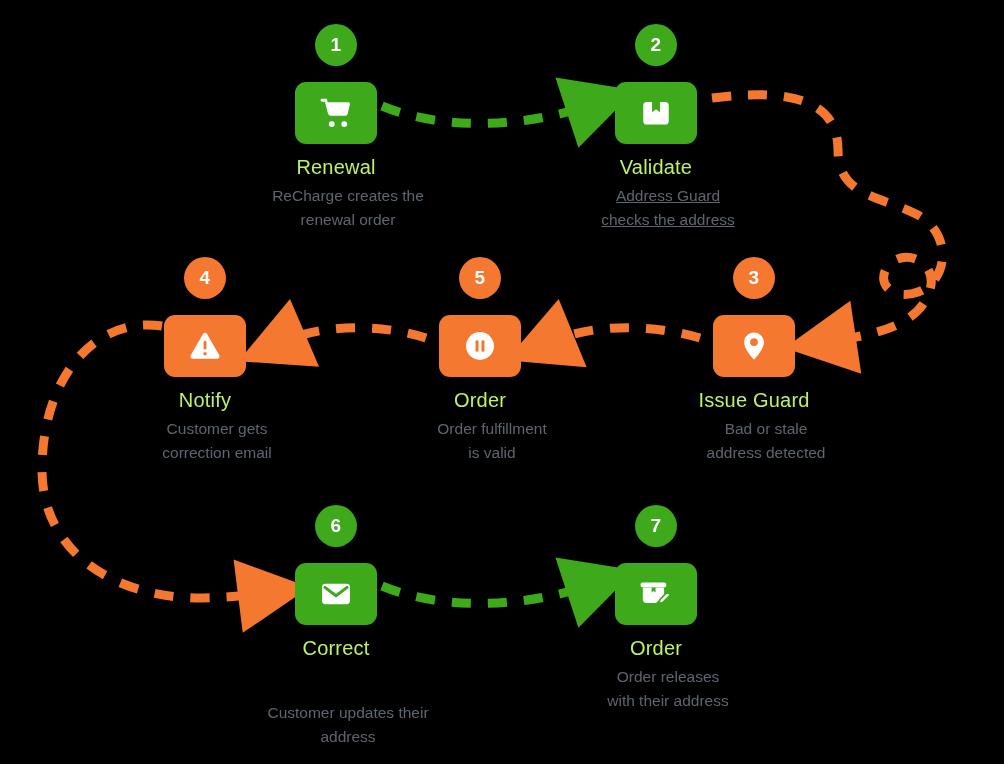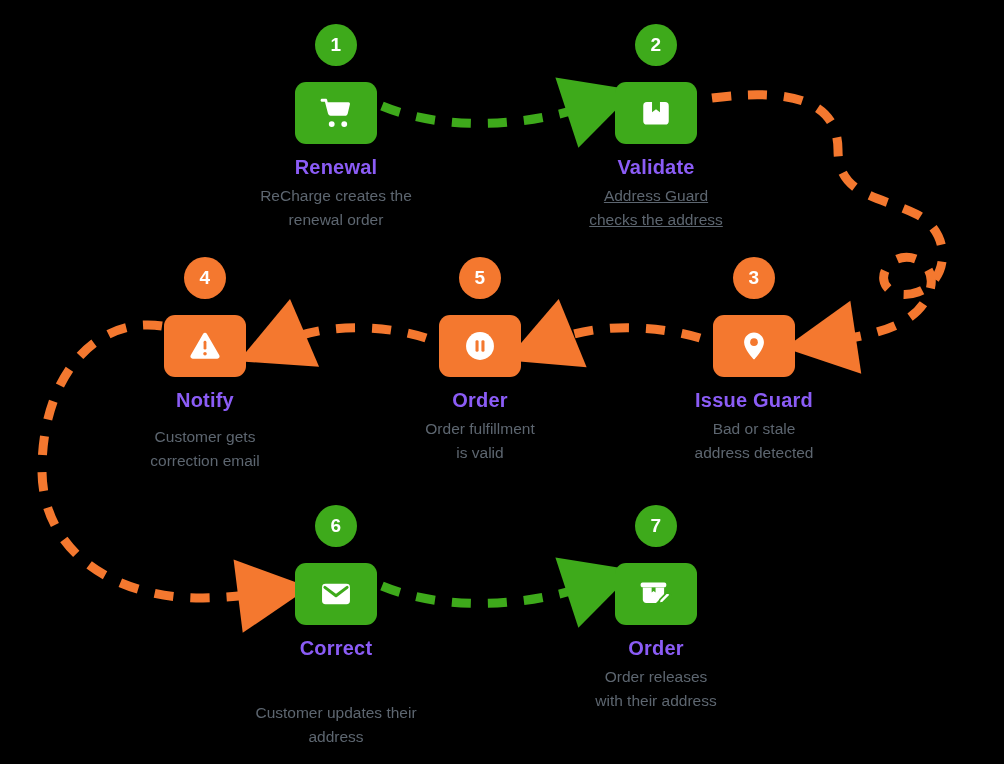--- a/index.html
+++ b/index.html
@@ -56,27 +56,27 @@
     align-items: center;
     justify-content: center;
   }
   .tile svg { display: block; }
   .node-title {
     position: absolute;
     left: 0;
     top: 132px;
     width: 240px;
     font-size: 20px;
-    font-weight: bold;
-    color: #8b5cf6;
+    font-weight: normal;
+    color: #bef264;
     letter-spacing: 0.2px;
   }
   .node-desc {
     position: absolute;
-    left: 0;
+    left: 12px;
     top: 160px;
     width: 240px;
     font-size: 15.5px;
     line-height: 24px;
     color: #5d6670;
   }
   .green-badge { background: #3eaa1b; }
   .green-tile  { background: #3eaa1b; }
   .orange-badge { background: #f4782f; }
   .orange-tile  { background: #f4782f; }
@@ -167,21 +167,21 @@
     <div class="tile orange-tile">
       <span>
         <svg width="34" height="34" viewBox="0 0 24 24" fill="none">
           <path d="M10.6 3.5L1.9 18.6c-0.62 1.07 0.15 2.4 1.39 2.4h17.42c1.24 0 2.01-1.33 1.39-2.4L13.4 3.5c-0.62-1.07-2.18-1.07-2.8 0z" fill="#ffffff"></path>
           <rect x="11.0" y="8.3" width="2.0" height="6.2" rx="1.0" fill="#f4782f"></rect>
           <circle cx="12" cy="17.4" r="1.25" fill="#f4782f"></circle>
         </svg>
       </span>
     </div>
     <div class="node-title">Notify</div>
-    <div class="node-desc" style="white-space:pre-line;margin-top:8px;">Customer gets
+    <div class="node-desc" style="white-space:pre-line;">Customer gets
 correction email</div>
   </div>
 
   <div class="node" style="left:480px; top:257px;">
     <div class="badge orange-badge">5</div>
     <div class="tile orange-tile">
       <span>
         <svg width="36" height="36" viewBox="0 0 24 24" fill="none">
           <circle cx="12" cy="12" r="9.3" fill="#ffffff"></circle>
           <rect x="9.0" y="8.1" width="2.05" height="7.8" rx="0.95" fill="#f4782f"></rect>

